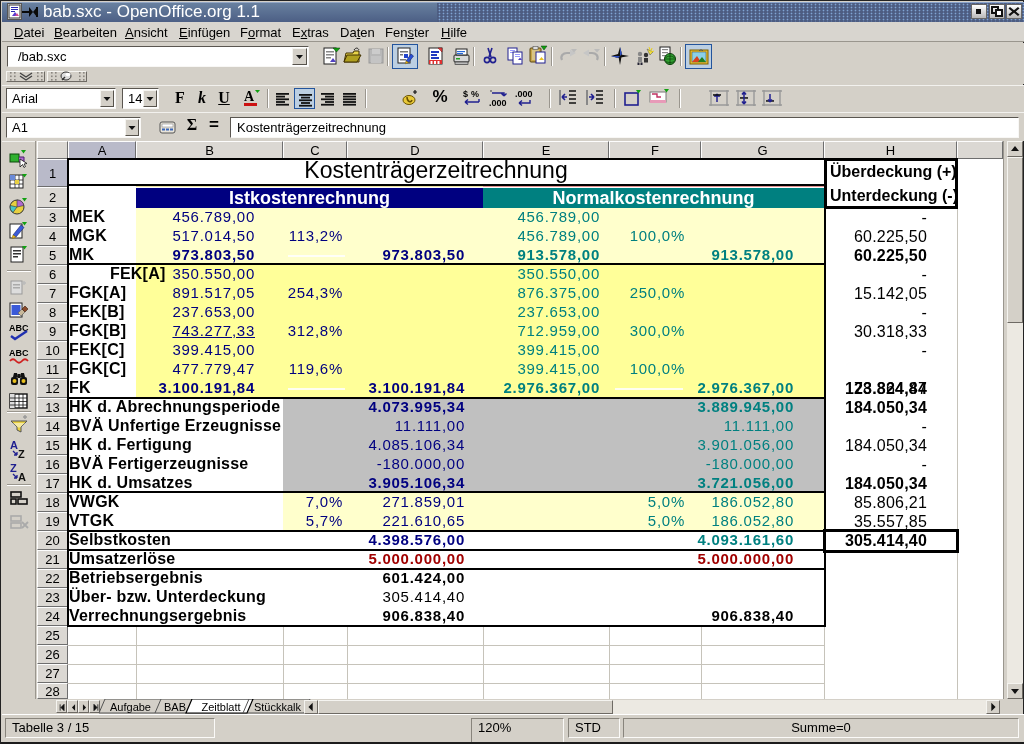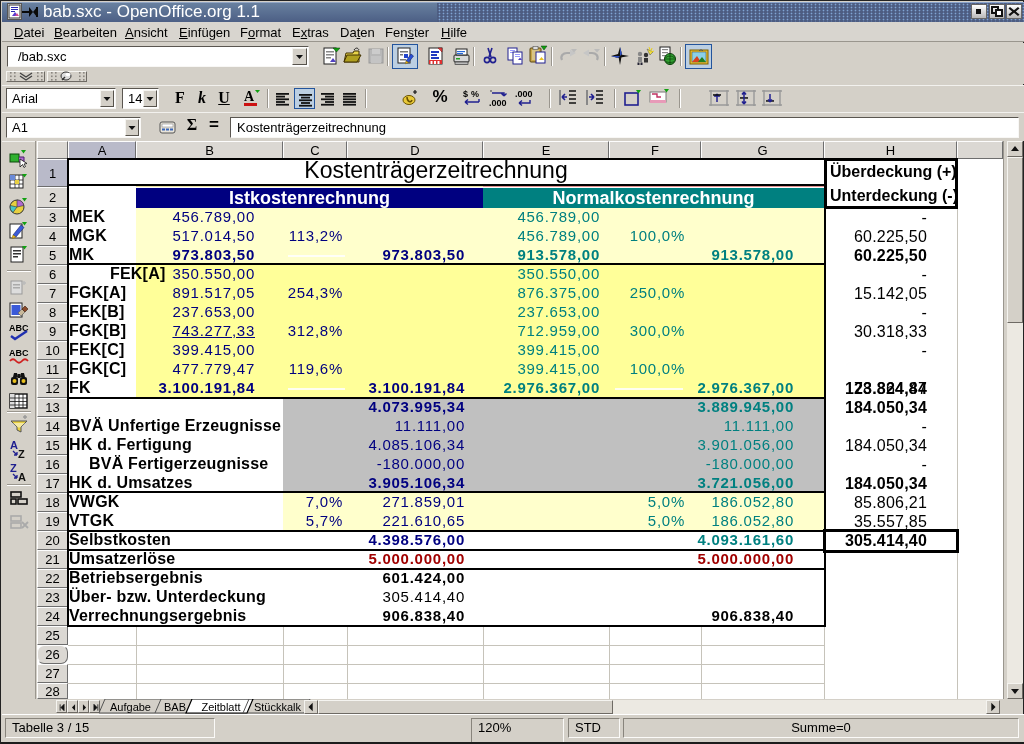--- a/index.html
+++ b/index.html
@@ -602,21 +602,21 @@
 <div class="abs hdrcell" style="left:36px;top:454px;width:31px;height:19px;line-height:18px;">16</div>
 <div class="abs hdrcell" style="left:36px;top:473px;width:31px;height:19px;line-height:18px;">17</div>
 <div class="abs hdrcell" style="left:36px;top:492px;width:31px;height:19px;line-height:18px;">18</div>
 <div class="abs hdrcell" style="left:36px;top:511px;width:31px;height:19px;line-height:18px;">19</div>
 <div class="abs hdrcell" style="left:36px;top:530px;width:31px;height:19px;line-height:18px;">20</div>
 <div class="abs hdrcell" style="left:36px;top:549px;width:31px;height:19px;line-height:18px;">21</div>
 <div class="abs hdrcell" style="left:36px;top:568px;width:31px;height:19px;line-height:18px;">22</div>
 <div class="abs hdrcell" style="left:36px;top:587px;width:31px;height:19px;line-height:18px;">23</div>
 <div class="abs hdrcell" style="left:36px;top:606px;width:31px;height:19px;line-height:18px;">24</div>
 <div class="abs hdrcell" style="left:36px;top:625px;width:31px;height:19px;line-height:18px;">25</div>
-<div class="abs hdrcell" style="left:36px;top:644px;width:31px;height:19px;line-height:18px;border-radius:7px;">26</div>
+<div class="abs hdrcell" style="left:36px;top:644px;width:31px;height:19px;line-height:18px;">26</div>
 <div class="abs hdrcell" style="left:36px;top:663px;width:31px;height:19px;line-height:18px;">27</div>
 <div class="abs hdrcell" style="left:36px;top:682px;width:31px;height:16px;line-height:15px;">28</div>
 <div class="abs" style="left:135px;top:207px;width:688px;height:55px;background:#ffffcc;"></div>
 <div class="abs" style="left:135px;top:262px;width:688px;height:134px;background:#ffff99;"></div>
 <div class="abs" style="left:282px;top:397px;width:541px;height:94px;background:#c0c0c0;"></div>
 <div class="abs" style="left:282px;top:492px;width:541px;height:37px;background:#ffffcc;"></div>
 <div class="abs" style="left:135px;top:185px;width:347px;height:1px;background:#e8e0a0;"></div>
 <div class="abs" style="left:482px;top:185px;width:341px;height:1px;background:#e09090;"></div>
 <div class="abs" style="left:482px;top:187px;width:341px;height:20px;background:#008080;color:#fff;font-weight:bold;font-size:18px;text-align:center;line-height:20px;">Normalkostenrechnung</div>
 <div class="abs" style="left:135px;top:187px;width:347px;height:20px;background:#000080;color:#fff;font-weight:bold;font-size:18px;text-align:center;line-height:20px;">Istkostenrechnung</div>
@@ -653,23 +653,24 @@
 <div class="abs lbl" style="left:68px;top:207px;">MEK</div>
 <div class="abs lbl" style="left:68px;top:226px;">MGK</div>
 <div class="abs lbl" style="left:68px;top:245px;">MK</div>
 <div class="abs lbl" style="left:68px;top:264px;padding-left:41px;">FEK[A]</div>
 <div class="abs lbl" style="left:68px;top:283px;">FGK[A]</div>
 <div class="abs lbl" style="left:68px;top:302px;">FEK[B]</div>
 <div class="abs lbl" style="left:68px;top:321px;">FGK[B]</div>
 <div class="abs lbl" style="left:68px;top:340px;">FEK[C]</div>
 <div class="abs lbl" style="left:68px;top:359px;">FGK[C]</div>
 <div class="abs lbl" style="left:68px;top:378px;">FK</div>
+<div class="abs lbl" style="left:68px;top:397px;">HK d. Abrechnungsperiode</div>
 <div class="abs lbl" style="left:68px;top:416px;">BVÄ Unfertige Erzeugnisse</div>
 <div class="abs lbl" style="left:68px;top:435px;">HK d. Fertigung</div>
-<div class="abs lbl" style="left:68px;top:454px;margin-left:20px;">BVÄ Fertigerzeugnisse</div>
+<div class="abs lbl" style="left:68px;top:454px;">BVÄ Fertigerzeugnisse</div>
 <div class="abs lbl" style="left:68px;top:473px;">HK d. Umsatzes</div>
 <div class="abs lbl" style="left:68px;top:492px;">VWGK</div>
 <div class="abs lbl" style="left:68px;top:511px;">VTGK</div>
 <div class="abs lbl" style="left:68px;top:530px;">Selbstkosten</div>
 <div class="abs lbl" style="left:68px;top:549px;">Umsatzerlöse</div>
 <div class="abs lbl" style="left:68px;top:568px;">Betriebsergebnis</div>
 <div class="abs lbl" style="left:68px;top:587px;">Über- bzw. Unterdeckung</div>
 <div class="abs lbl" style="left:68px;top:606px;">Verrechnungsergebnis</div>
 <div class="abs num n" style="right:768px;top:207px;">456.789,00</div>
 <div class="abs num n" style="right:768px;top:226px;">517.014,50</div>

